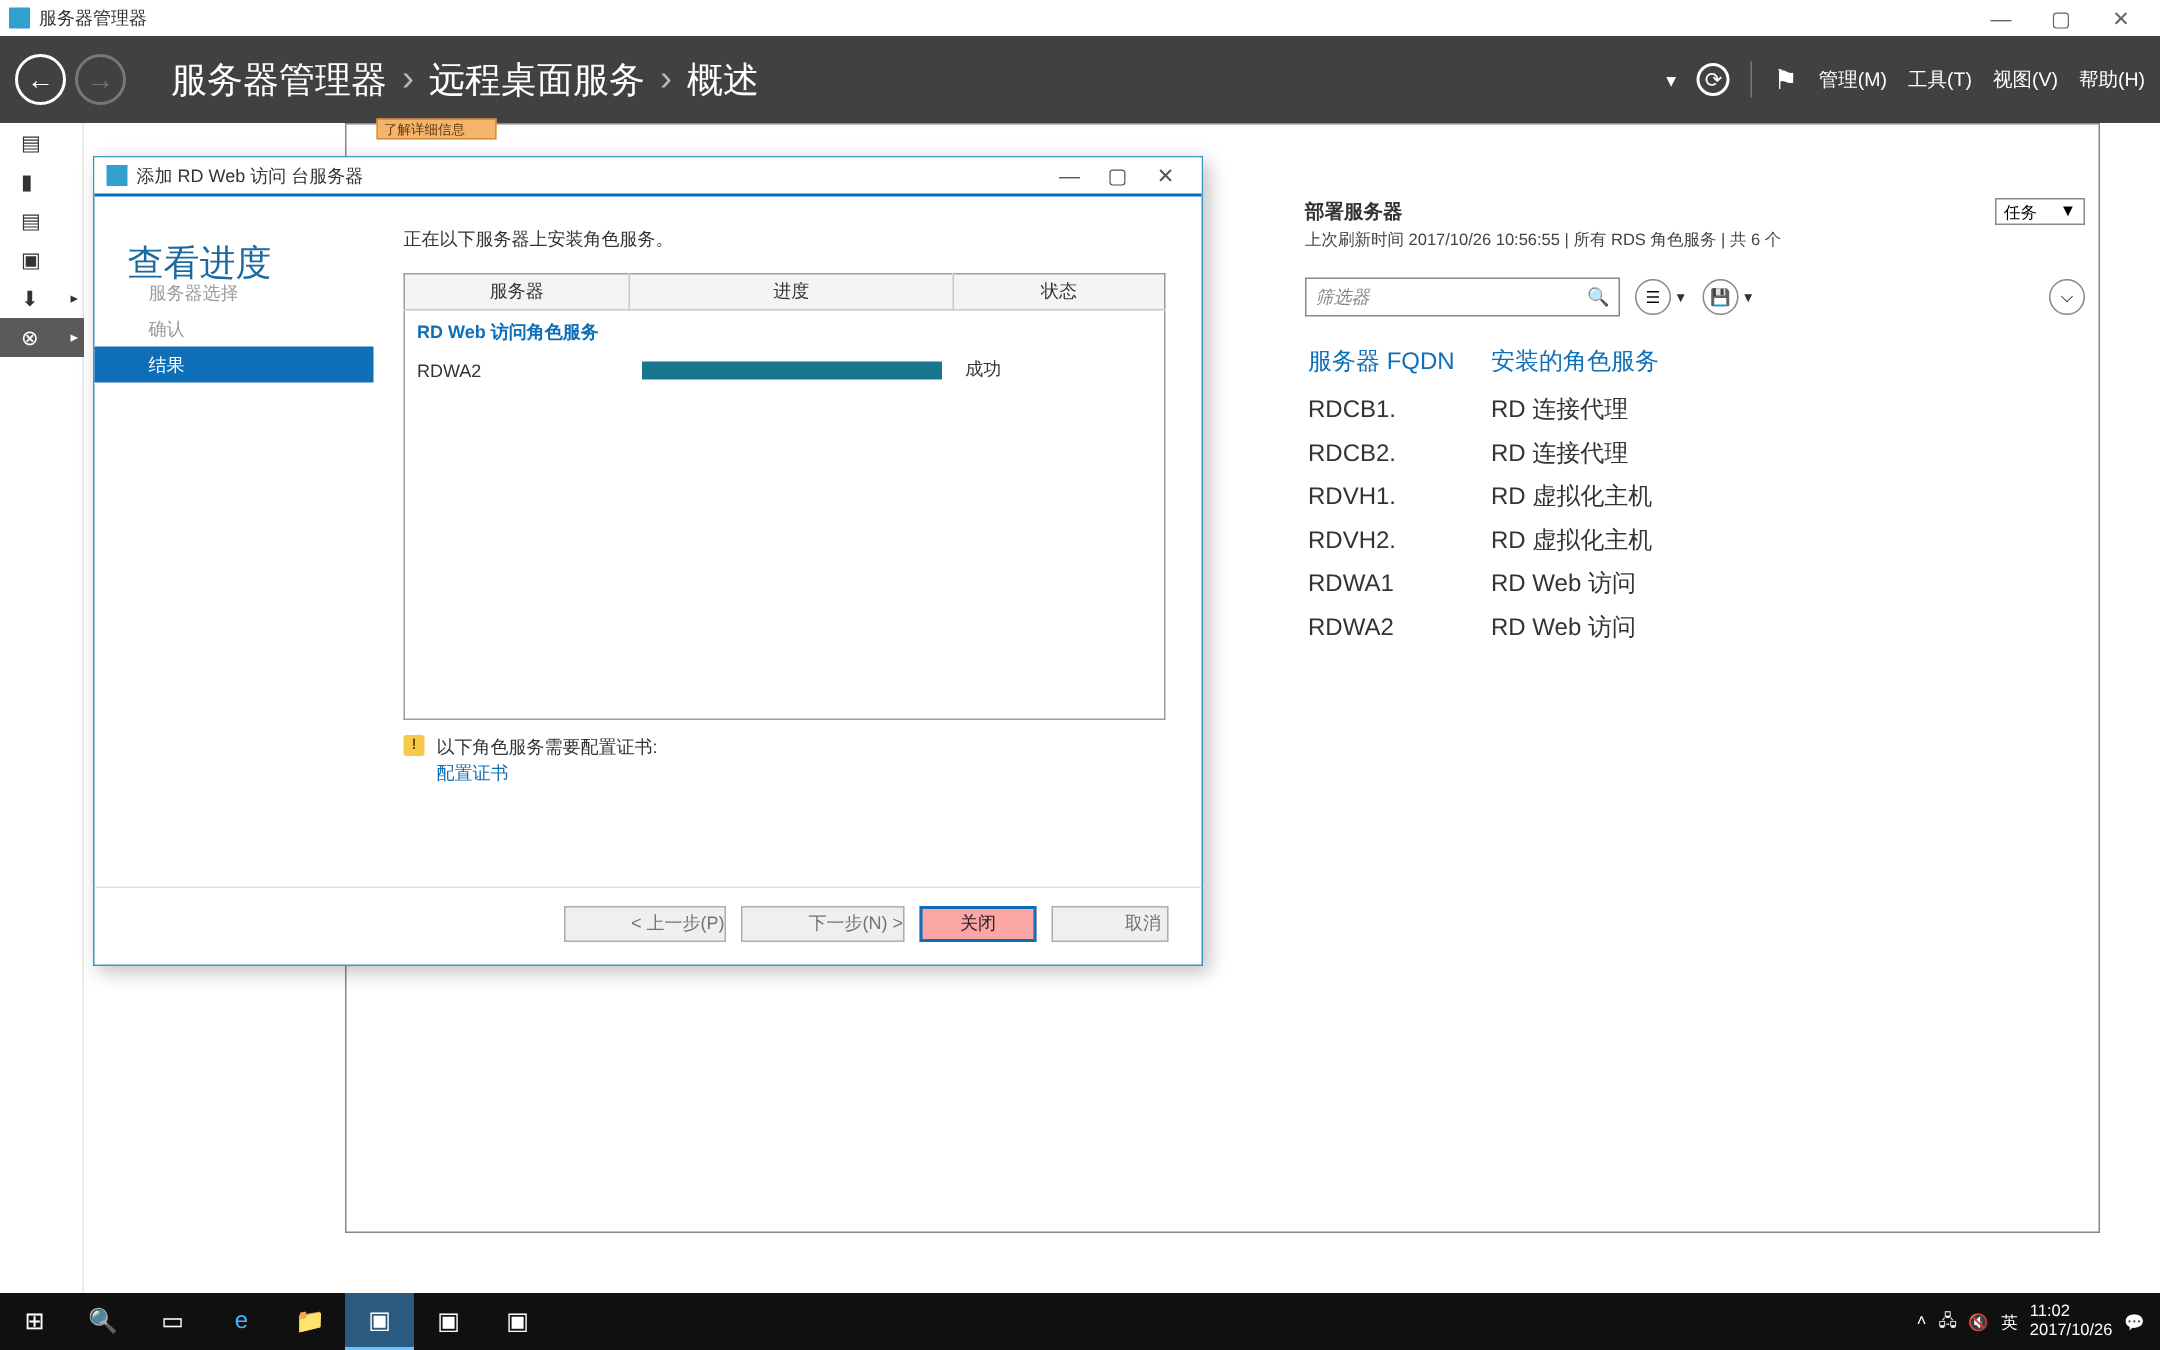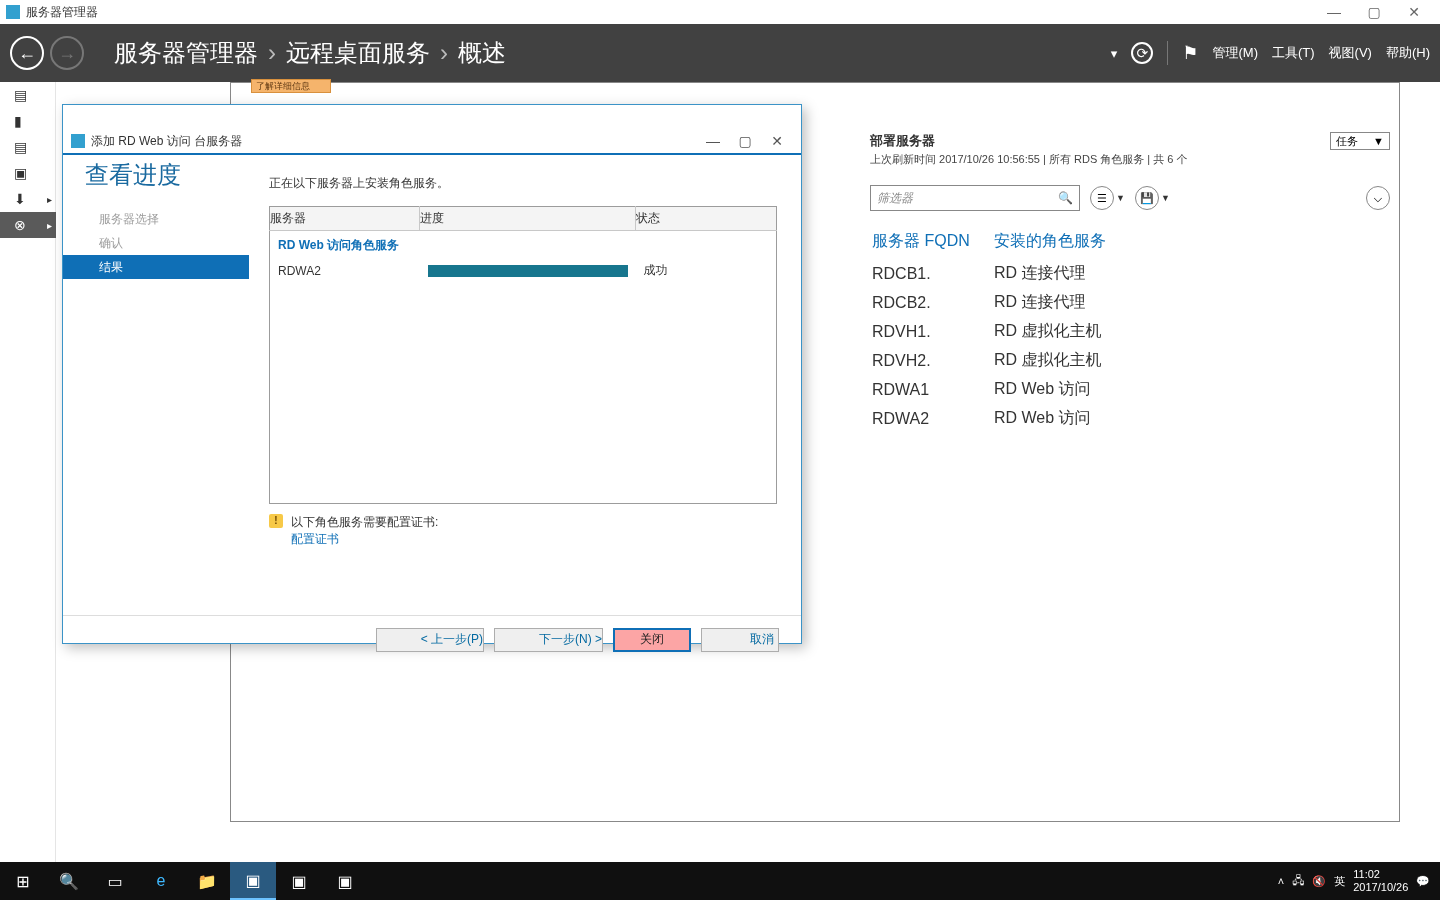--- a/index.html
+++ b/index.html
@@ -46,46 +46,46 @@
   .pillwrap{display:flex;align-items:center;gap:2px;}
   .pillwrap .dd{font-size:9px;color:#333;}
   .expbtn { margin-left:auto; }
   .dtable { margin-top: 14px; font-size:16px; }
   .dtable thead td { color:#0f6fb6; padding: 4px 8px 6px 0; white-space:nowrap;}
   .dtable td { padding: 3px 8px 3px 0; color:#333; }
   .dtable td:first-child{min-width:120px;}
 
   
   .wizard { position:absolute; left: 62px; top: 22px; width: 740px; height: 540px; background:#fff; border:1px solid #3b93c7; box-shadow: 4px 4px 12px rgba(0,0,0,.25); z-index:50;}
-  .wiz-title { height: 24px; display:flex; align-items:center; padding:0 8px; background:#fff; font-size:12px; color:#333;margin-top:24px;}
+  .wiz-title { height: 24px; display:flex; align-items:center; padding:0 8px; background:#fff; font-size:12px; color:#333;}
   .wiz-title .ticon { width:14px;height:14px;background:#32a0cf;margin-right:6px;}
   .wiz-title .sp{flex:1;}
   .wiz-title .wb{width:32px;text-align:center;font-size:14px;color:#555;cursor:default;}
   .wiz-accent { height: 2px; background:#0f6fb6; }
   .wiz-body { display:flex; height: calc(100% - 28px - 2px - 48px); }
   .wiz-side { width: 186px; border-right:0; padding-top: 52px;}
   .wiz-head { position:absolute; left: 22px; top: 54px; font-size: 24px; color:#1a6aa0;}
   .wiz-side .step { height: 24px; display:flex; align-items:center; padding-left: 36px; font-size: 12px; color:#9c9c9c;}
   .wiz-side .step.selected { background:#0f6fb6; color:#fff; }
   .wiz-main { flex:1; padding: 20px 24px 0 20px; font-size:12px; color:#333;}
   .wiz-main .desc { margin-bottom: 14px; }
   .proc-table { width: 100%; border:1px solid #9c9c9c; border-collapse:collapse; }
-  .proc-table thead td { background:#f4f4f4; border-bottom:1px solid #c8c8c8; font-size:12px; padding:3px 0;}
+  .proc-table thead td { background:#f4f4f4; border-bottom:1px solid #c8c8c8; text-align:center; font-size:12px; padding:3px 0;}
   .proc-table thead td+td{border-left:1px solid #c8c8c8;}
   .proc-table .grouprow td { color:#0f6fb6; font-weight:bold; padding:6px 8px 4px;}
   .proc-table .datarow td { padding: 4px 8px; vertical-align:middle;}
   .proc-table .progcell { width: 210px;}
   .progressbar { height: 12px; width: 200px; background:#17768e; }
   .warn { display:flex; align-items:flex-start; gap:8px; margin-top:10px; font-size:12px;}
   .warnicon { width:14px;height:14px; background:#f7c948; border-radius:2px; display:flex;align-items:center;justify-content:center;font-size:10px;color:#6b4500;font-weight:bold;}
   .certlink { color:#0f6fb6; cursor:default; }
   .wiz-footer { height:48px; border-top:1px solid #ddd; display:flex; align-items:center; justify-content:flex-end; gap:10px; padding-right:22px;}
   .wbtn { min-width:78px; height:24px; font-size:12px; border:1px solid #adadad; background:#efefef; color:#666; display:flex;align-items:center;justify-content:center; }
   .wbtn.primary { border:2px solid #0f6fb6; color:#222; background:#fca5a5;}
-  .wbtn.disabled { color:#0369a1;padding-left:44px; }
+  .wbtn.disabled { color:#737373;padding-left:44px; }
 
   
   .taskbar { height: 38px; background:#101010; display:flex; align-items:center; color:#fff; position:relative;}
   .taskbar .tb { width:46px; height:38px; display:flex; align-items:center; justify-content:center; font-size:16px; color:#fff;}
   .taskbar .tb.active { background:#2a5a80; border-bottom:2px solid #6cc3ff;}
   .taskbar .tray { margin-left:auto; display:flex; align-items:center; gap:8px; padding-right:10px; font-size:11px;}
   .taskbar .clock { text-align:left; line-height:1.15;}
 </style>
 </head>
 <body>

